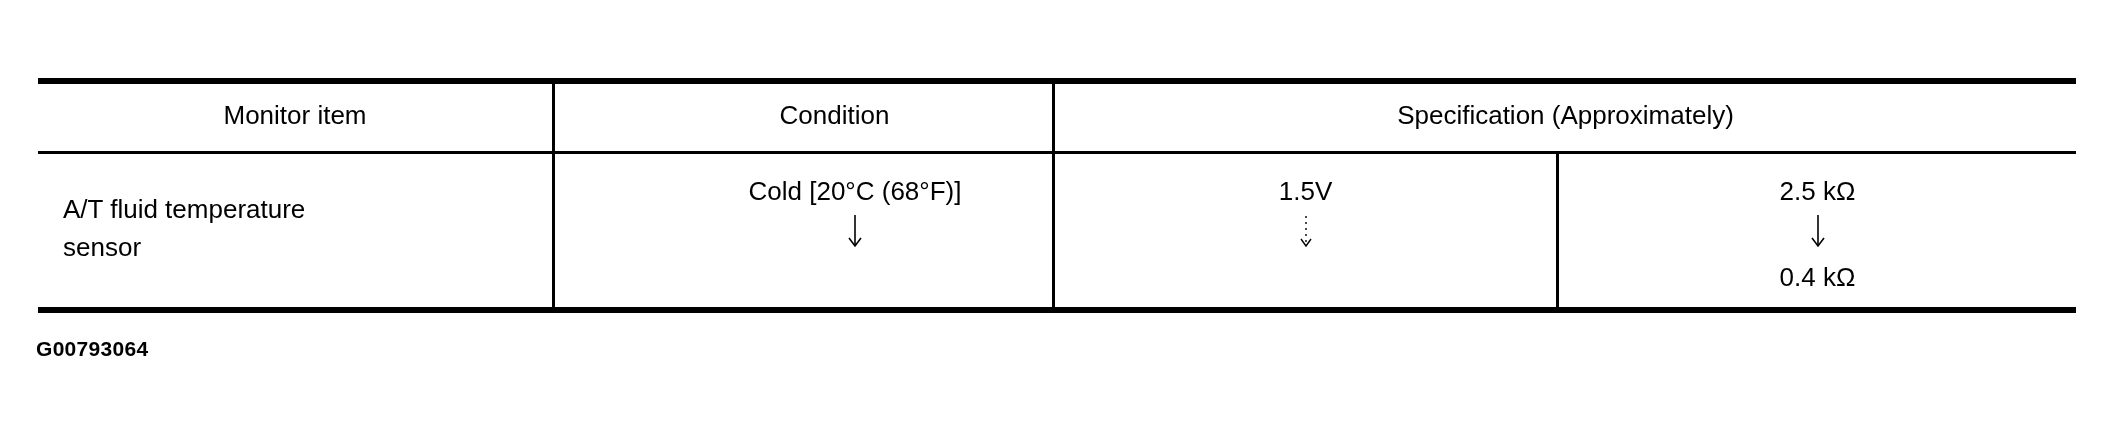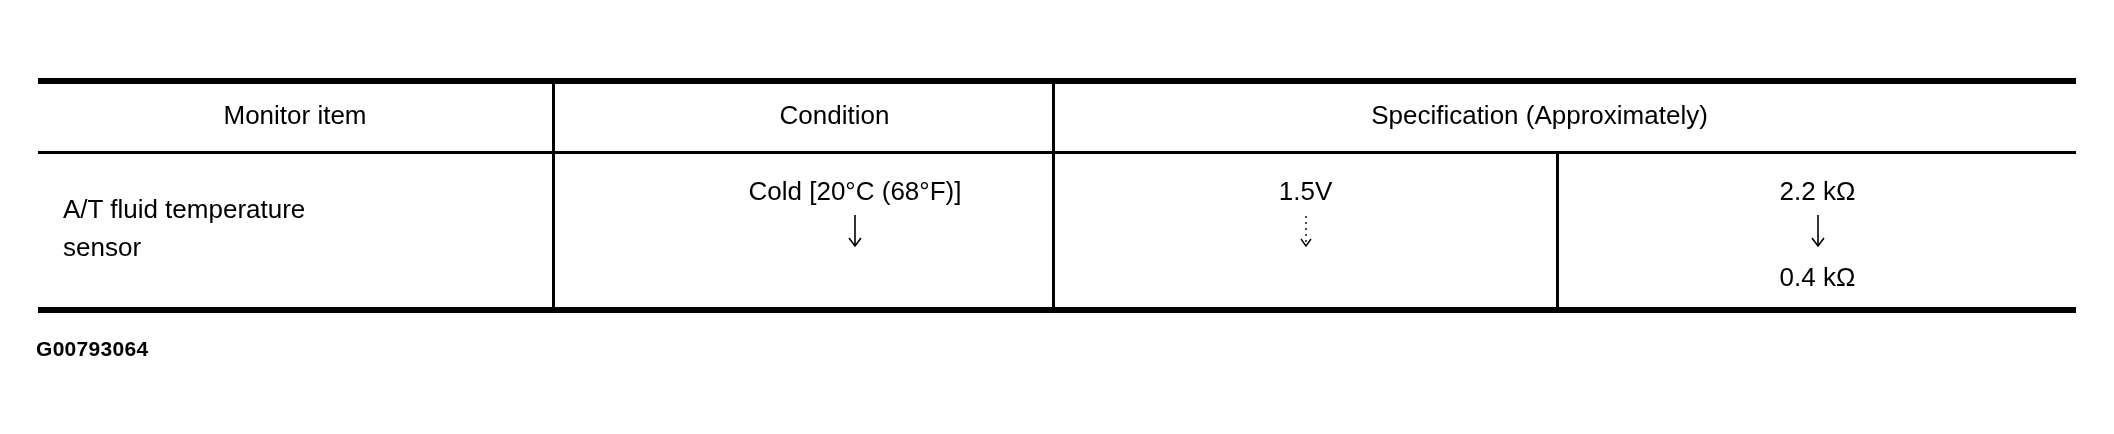--- a/index.html
+++ b/index.html
@@ -70,21 +70,21 @@
   <div class="rule" style="left:38px; top:78px; width:2038px; height:6px;"></div>
   <div class="rule" style="left:38px; top:151px; width:2038px; height:3px;"></div>
   <div class="rule" style="left:38px; top:307px; width:2038px; height:6px;"></div>
 
   <div class="vline" style="left:552px; top:82px; height:227px;"></div>
   <div class="vline" style="left:1052px; top:82px; height:227px;"></div>
   <div class="vline" style="left:1556px; top:152px; height:157px;"></div>
 
   <div class="cell-text center" style="left:38px; width:514px; top:100px;">Monitor item</div>
   <div class="cell-text center" style="left:555px; width:559px; top:100px;">Condition</div>
-  <div class="cell-text center" style="left:1022px; width:1021px; top:100px;padding-left:7px;">Specification (Approximately)</div>
+  <div class="cell-text center" style="left:1055px; width:1021px; top:100px;">Specification (Approximately)</div>
 
   <div>
     <div class="cell-text" style="left:63px; top:194px;">A/T fluid temperature</div>
     <div class="cell-text" style="left:63px; top:232px;">sensor</div>
 
     <div class="stack" style="left:555px; width:600px; top:170px; height:130px;">
       <div class="line" style="top:6px;">Cold [20°C (68°F)]</div>
       <svg class="arrow" style="top:44px;" viewBox="0 0 16 34">
         <line x1="8" y1="1" x2="8" y2="32" stroke="#000" stroke-width="1.6"></line>
         <polyline points="2,24 8,32 14,24" fill="none" stroke="#000" stroke-width="1.6"></polyline>
@@ -93,21 +93,21 @@
 
     <div class="stack" style="left:1055px; width:501px; top:170px; height:130px;">
       <div class="line" style="top:6px;">1.5V</div>
       <svg class="arrow" style="top:44px;" viewBox="0 0 16 34">
         <line x1="8" y1="2" x2="8" y2="30" stroke="#000" stroke-width="1.4" stroke-dasharray="2,4"></line>
         <polyline points="3,25 8,32 13,25" fill="none" stroke="#000" stroke-width="1.4"></polyline>
       </svg>
     </div>
 
     <div class="stack" style="left:1559px; width:517px; top:170px; height:130px;">
-      <div class="line" style="top:6px;">2.2 kΩ</div>
+      <div class="line" style="top:6px;">2.5 kΩ</div>
       <svg class="arrow" style="top:44px;" viewBox="0 0 16 34">
         <line x1="8" y1="1" x2="8" y2="32" stroke="#000" stroke-width="1.6"></line>
         <polyline points="2,24 8,32 14,24" fill="none" stroke="#000" stroke-width="1.6"></polyline>
       </svg>
       <div class="line" style="top:92px;">0.4 kΩ</div>
     </div>
   </div>
 </div>
 
 <div class="footer-code">G00793064</div>

